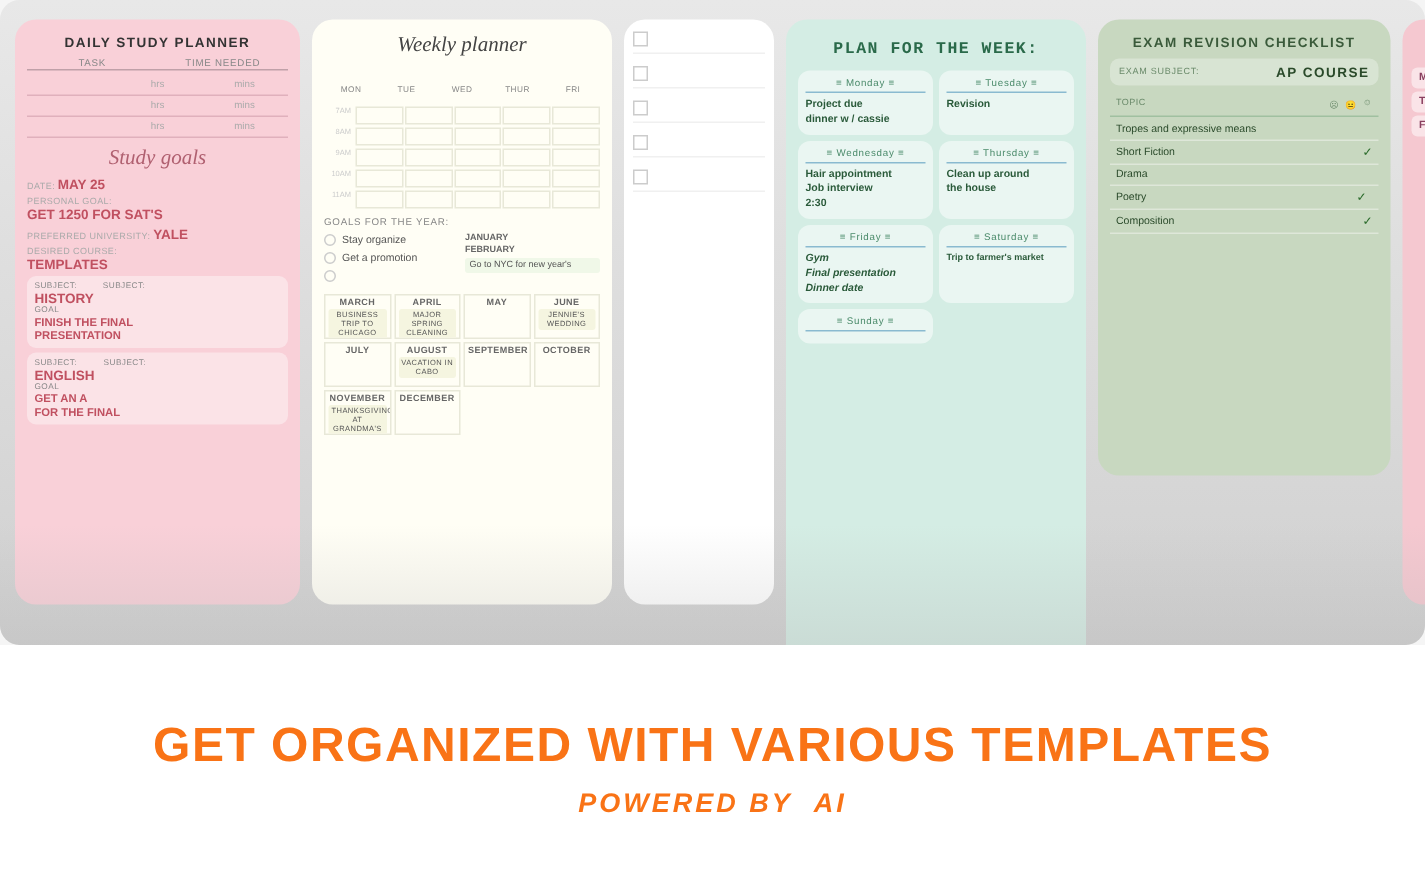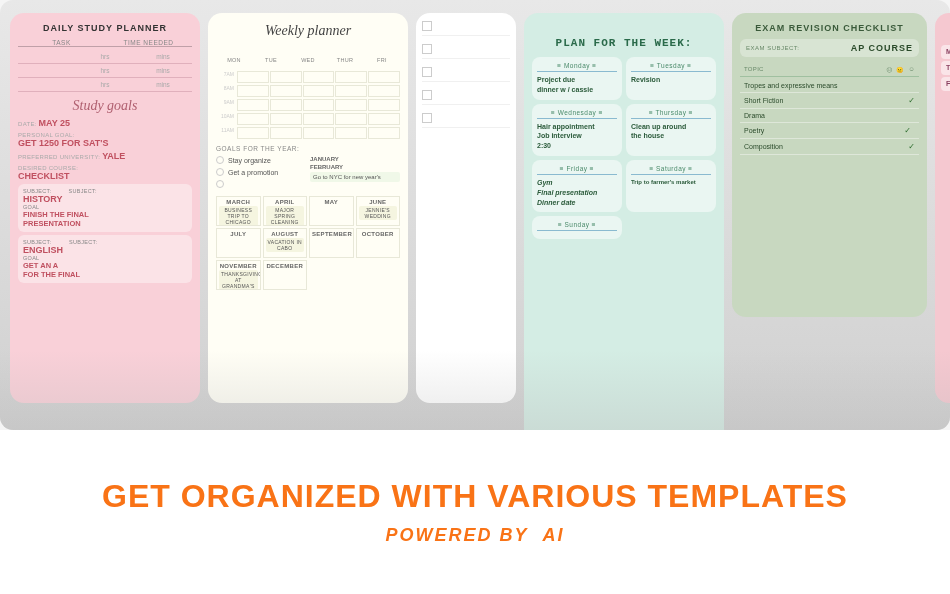--- a/index.html
+++ b/index.html
@@ -348,21 +348,21 @@
       border: 1px solid #ccc;
       flex-shrink: 0;
     }
 
     
     .card-week-plan {
       width: 200px;
       height: 444px;
       background: #d4ede4;
       border-radius: 14px;
-      padding: 24px 8px;
+      padding: 14px 8px;
       overflow: hidden;
     }
 
     .card-week-plan .title {
       font-size: 11px;
       font-weight: bold;
       color: #2a6a4a;
       letter-spacing: 1px;
       text-transform: uppercase;
       text-align: center;
@@ -589,21 +589,21 @@
         <div class="info-row">
           <span class="label">PERSONAL GOAL:</span>
           <div class="value">GET 1250 FOR SAT'S</div>
         </div>
         <div class="info-row">
           <span class="label">PREFERRED UNIVERSITY:</span>
           <span class="value">YALE</span>
         </div>
         <div class="info-row">
           <span class="label">DESIRED COURSE:</span>
-          <div class="value">CHECKLIST</div>
+          <div class="value">TEMPLATES</div>
         </div>
 
         <div class="goal-box">
           <div style="display:flex; gap:6px;">
             <div>
               <div class="subject">SUBJECT:</div>
               <div class="subject-value">HISTORY</div>
             </div>
             <div>
               <div class="subject">SUBJECT:</div>

